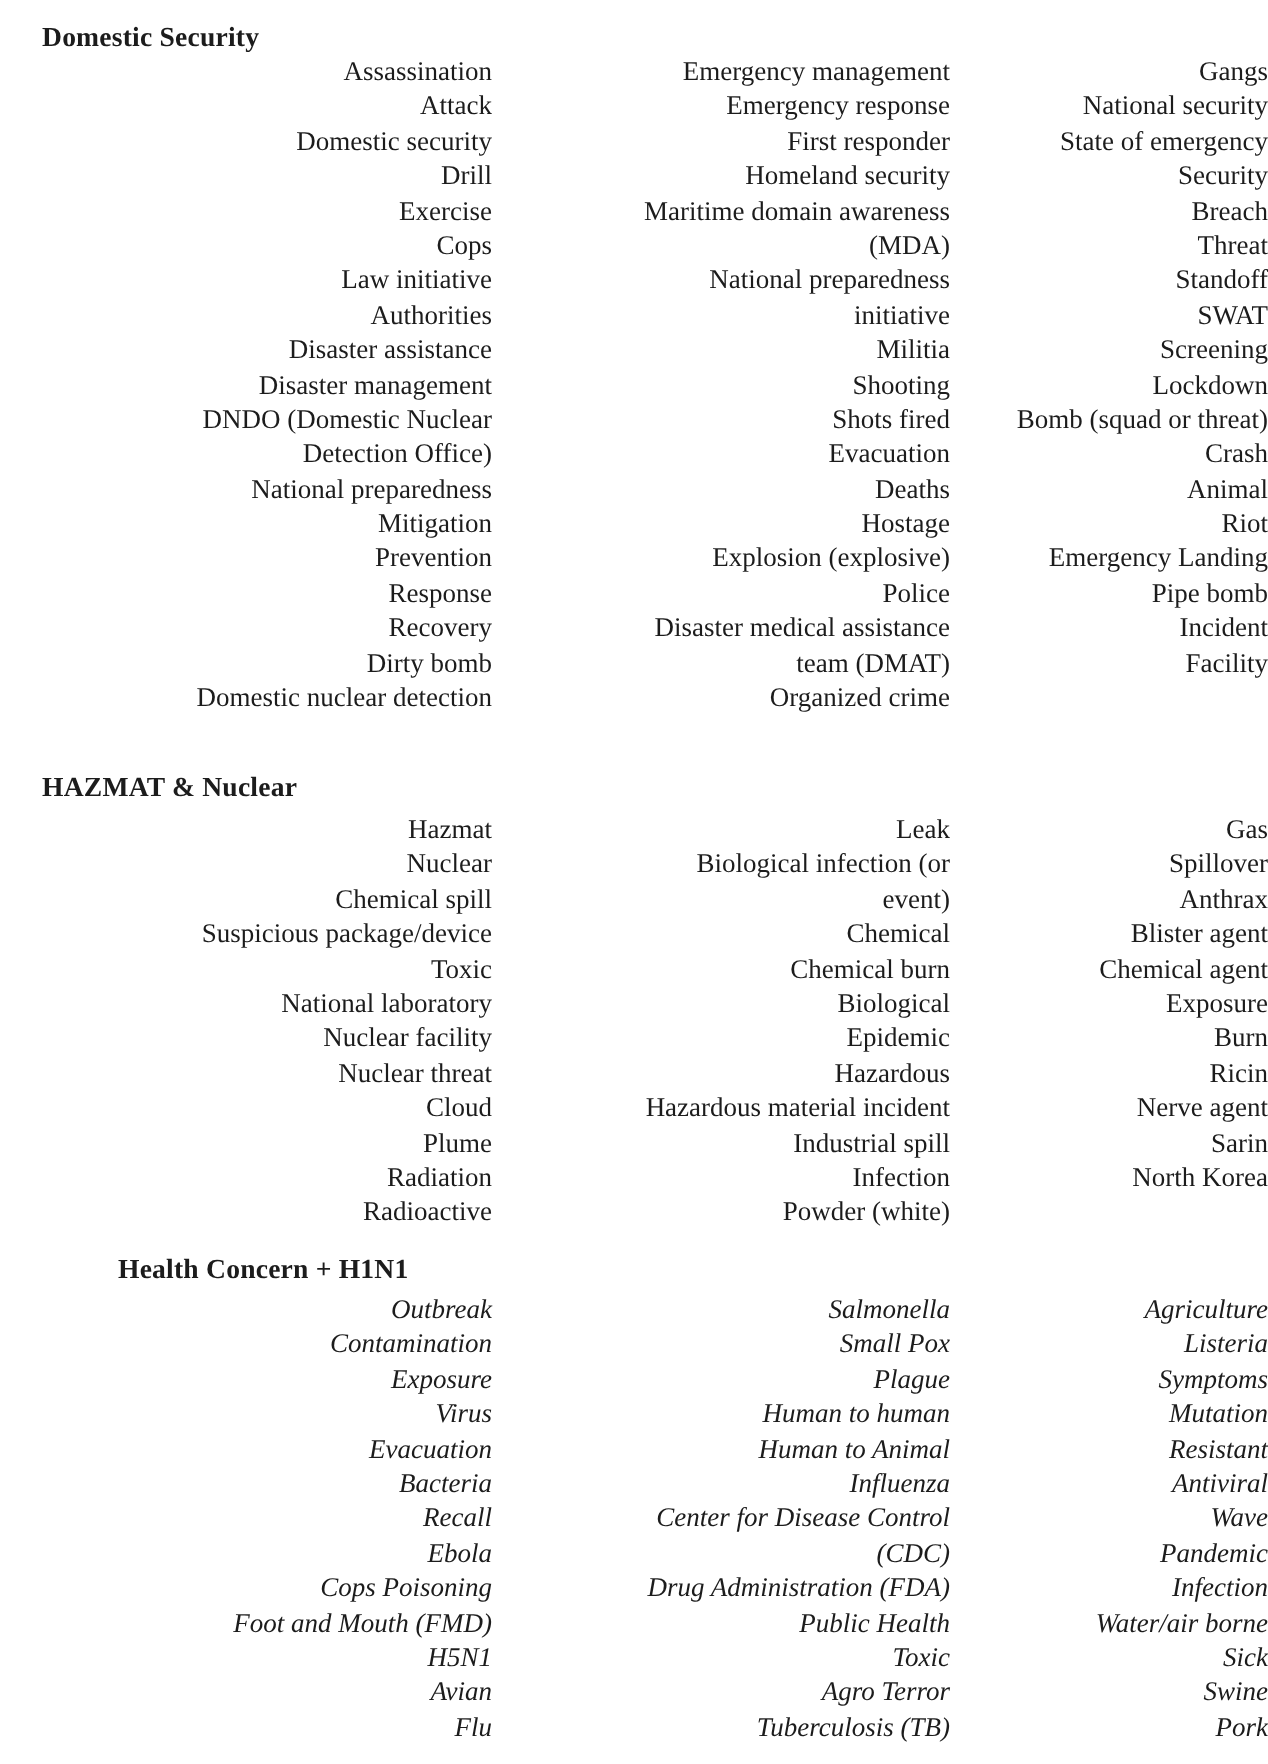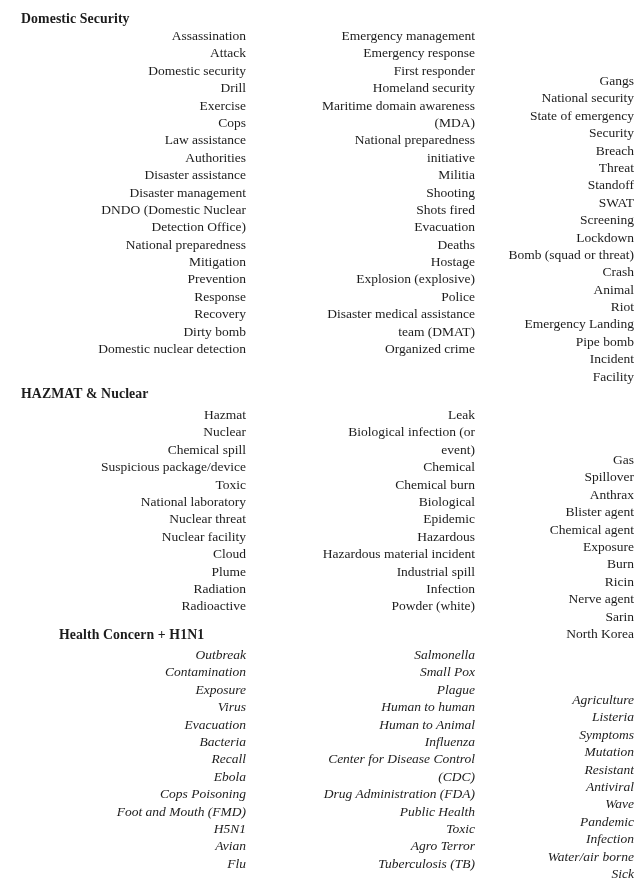--- a/index.html
+++ b/index.html
@@ -25,21 +25,21 @@
     position: absolute;
     font-size: 13.5px;
     line-height: 17.4px;
     white-space: nowrap;
   }
   .line { height: 17.4px; }
 
   
   .c1 { left: 21px;  width: 225px; }
   .c2 { left: 250px; width: 225px; }
-  .c3 { left: 478px; width: 156px; margin-top: 45px; }
+  .c3 { left: 478px; width: 156px; }
 
   
   .s1-head { top: 10px;  left: 21px; }
   .s1-col  { top: 27px; }
   .s2-head { top: 385px; left: 21px; }
   .s2-col  { top: 406px; }
   .s3-head { top: 626px; left: 21px; margin-left: 38px; }
   .s3-col  { top: 646px; font-style: italic; }
 </style>
 </head>
@@ -49,21 +49,21 @@
 
   <div>
     <div class="heading s1-head">Domestic Security</div>
     <div class="col c1 s1-col">
         <div class="line">Assassination</div>
         <div class="line">Attack</div>
         <div class="line">Domestic security</div>
         <div class="line">Drill</div>
         <div class="line">Exercise</div>
         <div class="line">Cops</div>
-        <div class="line">Law assistance</div>
+        <div class="line">Law initiative</div>
         <div class="line">Authorities</div>
         <div class="line">Disaster assistance</div>
         <div class="line">Disaster management</div>
         <div class="line">DNDO (Domestic Nuclear</div>
         <div class="line">Detection Office)</div>
         <div class="line">National preparedness</div>
         <div class="line">Mitigation</div>
         <div class="line">Prevention</div>
         <div class="line">Response</div>
         <div class="line">Recovery</div>
@@ -115,22 +115,22 @@
 
   <div>
     <div class="heading s2-head">HAZMAT &amp; Nuclear</div>
     <div class="col c1 s2-col">
         <div class="line">Hazmat</div>
         <div class="line">Nuclear</div>
         <div class="line">Chemical spill</div>
         <div class="line">Suspicious package/device</div>
         <div class="line">Toxic</div>
         <div class="line">National laboratory</div>
+        <div class="line">Nuclear facility</div>
         <div class="line">Nuclear threat</div>
-        <div class="line">Nuclear facility</div>
         <div class="line">Cloud</div>
         <div class="line">Plume</div>
         <div class="line">Radiation</div>
         <div class="line">Radioactive</div>
       </div>
     <div class="col c2 s2-col">
         <div class="line">Leak</div>
         <div class="line">Biological infection (or</div>
         <div class="line">event)</div>
         <div class="line">Chemical</div>

